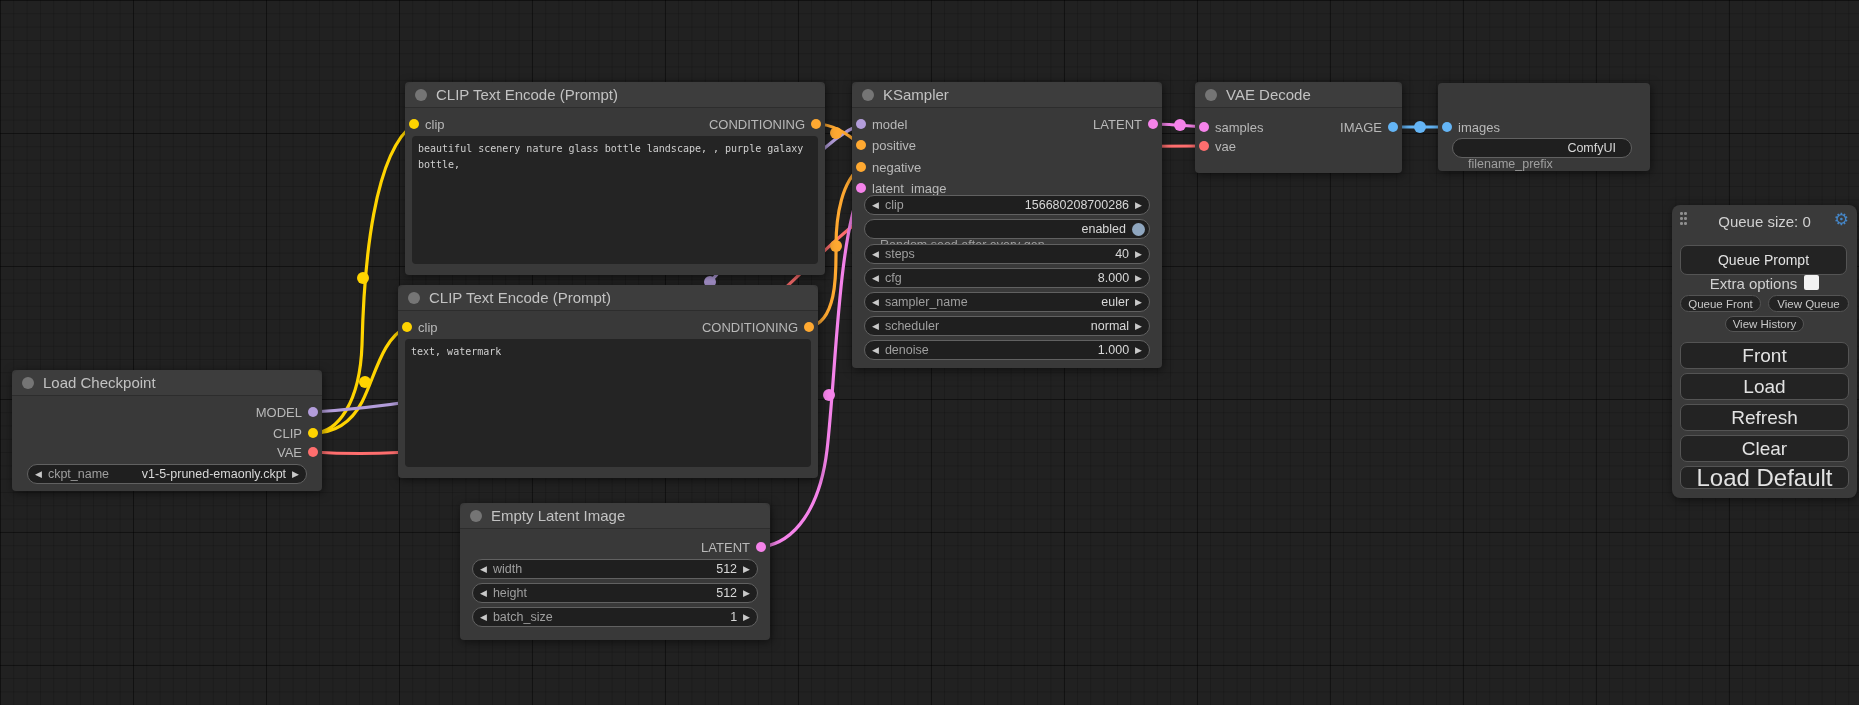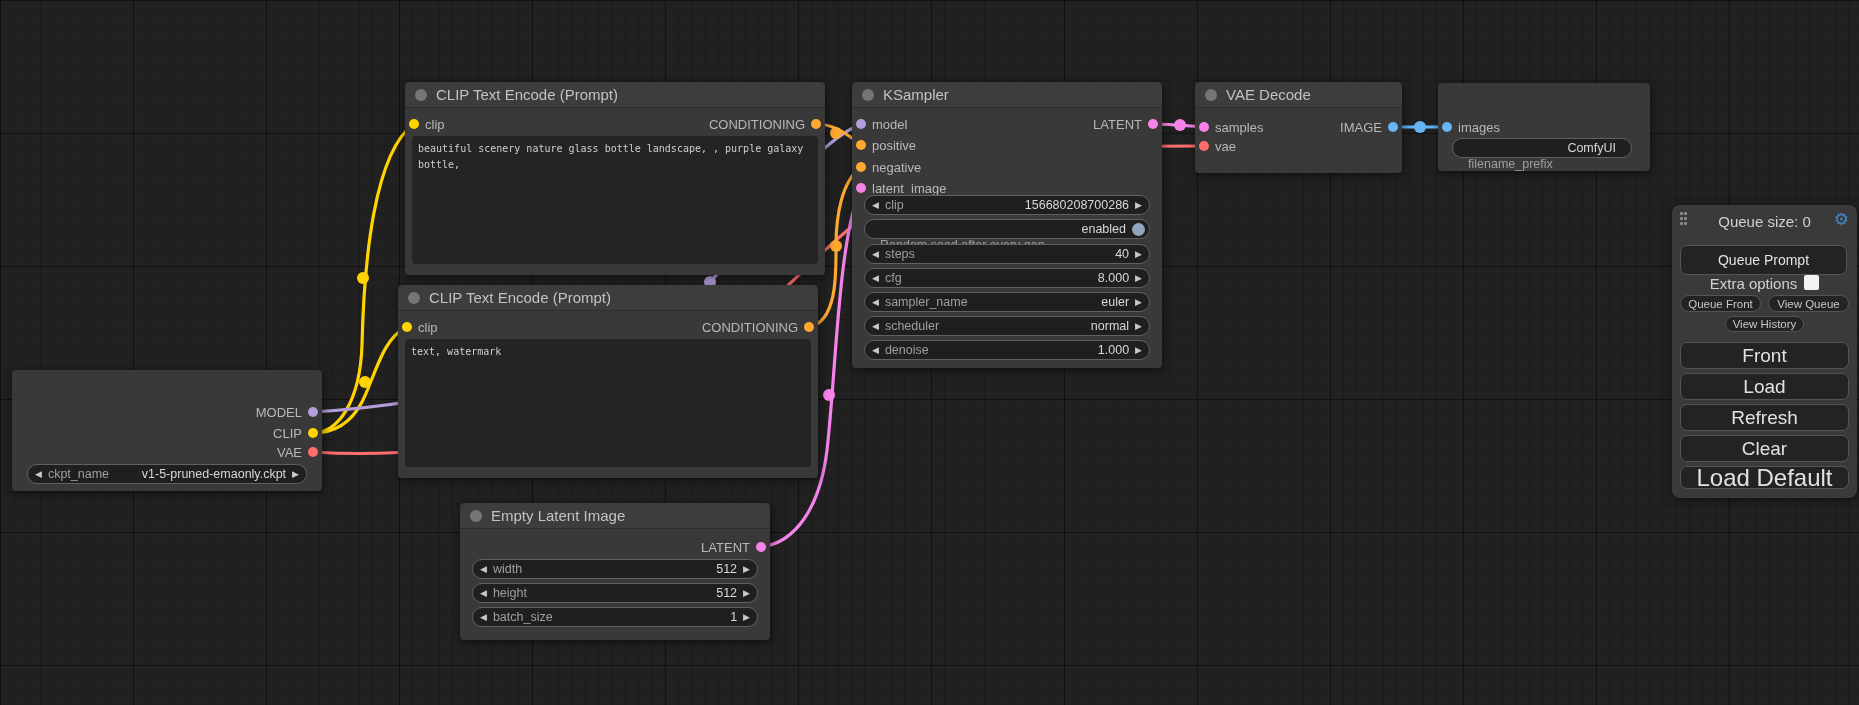--- a/index.html
+++ b/index.html
@@ -86,20 +86,24 @@
     <circle cx="365" cy="382" r="6" style="fill:var(--clip)"></circle>
     <circle cx="710" cy="282" r="6" style="fill:var(--model)"></circle>
     <circle cx="836" cy="133" r="6" style="fill:var(--conditioning)"></circle>
     <circle cx="836" cy="246" r="6" style="fill:var(--conditioning)"></circle>
     <circle cx="829" cy="395" r="6" style="fill:var(--latent)"></circle>
     <circle cx="1180" cy="125" r="6" style="fill:var(--latent)"></circle>
     <circle cx="1420" cy="127" r="6" style="fill:var(--image)"></circle>
   </svg>
 
   <div class="node" style="left:12px;top:370px;width:310px;height:121px">
+    <div class="node-title">
+      <span class="tdot"></span>
+      <span>Load Checkpoint</span>
+    </div>
     <div class="slot out" style="top:32px">
       <span class="dot" style="background:var(--model)"></span>
       <span>MODEL</span>
     </div>
     <div class="slot out" style="top:53px">
       <span class="dot" style="background:var(--clip)"></span>
       <span>CLIP</span>
     </div>
     <div class="slot out" style="top:72px">
       <span class="dot" style="background:var(--vae)"></span>

